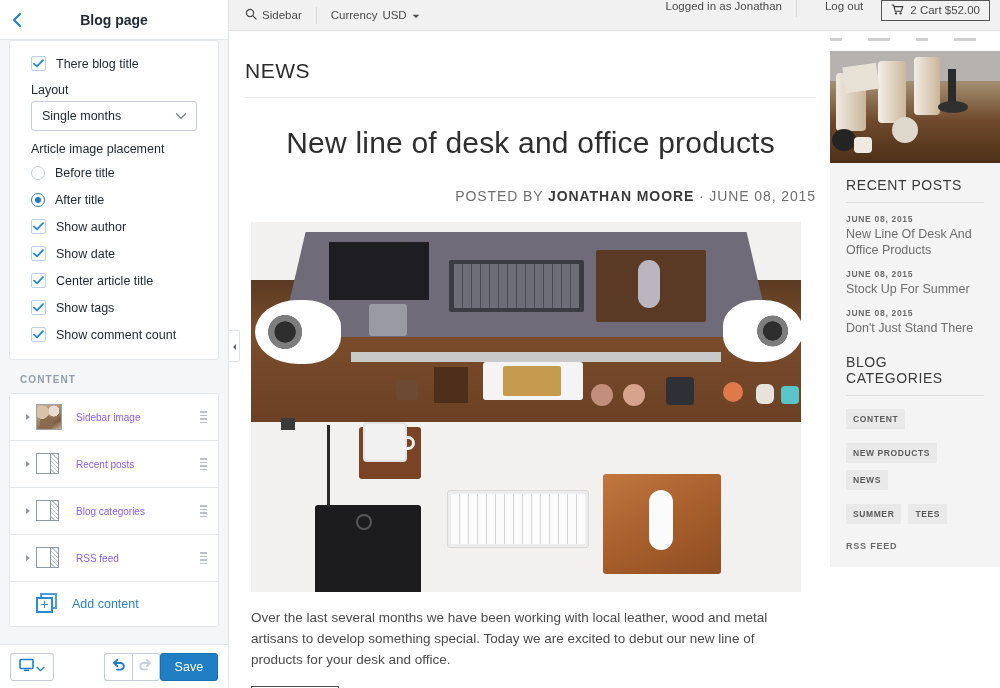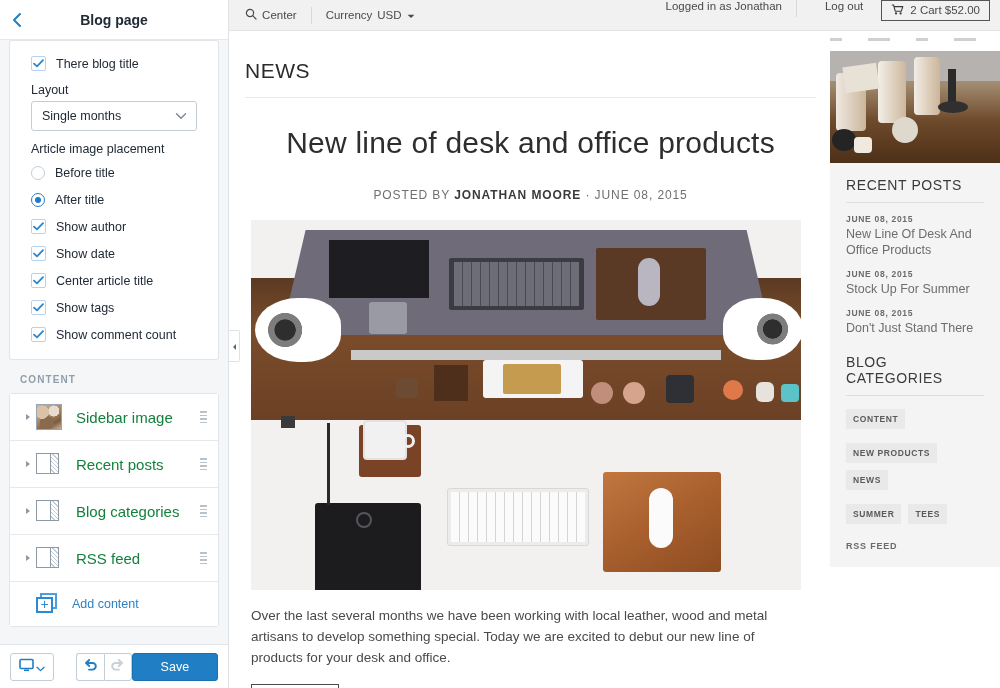--- a/index.html
+++ b/index.html
@@ -95,21 +95,21 @@
     background:
       radial-gradient(circle at 22% 30%, #d9c2a8 0 26%, transparent 27%),
       radial-gradient(circle at 70% 25%, #e8dcd0 0 22%, transparent 23%),
       radial-gradient(circle at 40% 75%, #8a6a4c 0 30%, transparent 31%),
       linear-gradient(150deg, #cbb79f 0%, #a98a68 45%, #7d5c3e 75%, #c9b49b 100%);
   }
   .licon { width: 26px; height: 26px; flex: 0 0 26px; margin-left: 2px; position: relative; }
   .licon .l { position:absolute; left:0; top:2px; width:15px; height:21px; border:1px solid #8c9aa8; background:#fff; }
   .licon .r { position:absolute; left:14px; top:2px; width:9px; height:21px; border:1px solid #8c9aa8;
     background: repeating-linear-gradient(45deg, #fff 0 2px, #c3ccd4 2px 3px); }
-  .citem .name { font-size: 15px; color: #15803d; margin-left: 14px; flex: 1 1 auto; }
+  .citem .name { font-size: 10px; color: #8b5cf6; margin-left: 14px; flex: 1 1 auto; }
   .grip { width: 10px; display:flex; flex-direction:column; gap:2px; align-items:center; cursor:grab; }
   .grip i { display:block; width:7px; height:1.5px; background:#b9c1c9; }
   .add-row {
     display:flex; align-items:center; height:44px; padding-left: 26px; background:#fff; cursor:pointer;
   }
   .add-icon { width: 22px; height:22px; flex:0 0 22px; position:relative; }
   .add-icon .b1 { position:absolute; left:4px; top:0; width:17px; height:16px; border:2px solid #4a9fe0; background:#fff; }
   .add-icon .b2 { position:absolute; left:0; top:4px; width:17px; height:16px; border:2px solid #2a8ad4; background:#fff;
     display:flex; align-items:center; justify-content:center; }
   .add-icon .b2 span { color:#2a8ad4; font-size:14px; line-height:1; margin-top:-2px; }
@@ -127,21 +127,21 @@
     background: #fff; display: flex; align-items: center; justify-content: center; gap: 2px; cursor:pointer;
   }
   .fgroup { display: flex; align-items: center; gap: 0; }
   .ur-btn {
     width: 28px; height: 28px; border: 1px solid #c4cdd5; background:#fff;
     display:flex; align-items:center; justify-content:center; cursor:pointer;
   }
   .ur-btn.l { border-radius: 3px 0 0 3px; border-right: none; }
   .ur-btn.r { border-radius: 0 3px 3px 0; }
   .save-btn {
-    height: 28px; padding: 0 28px; margin-left: 0;
+    height: 28px; padding: 0 14px; margin-left: 0;
     background: #1f7ec4; border: 1px solid #1a6fae; border-radius: 3px;
     color: #fff; font-size: 12.5px; display:flex; align-items:center; cursor:pointer;
   }
 
   
   #preview { flex: 1 1 auto; height: 688px; background: #fff; position: relative; overflow: hidden; }
   .collapse-handle {
     position: absolute; left: 0; top: 330px; width: 11px; height: 32px;
     background: #fff; border: 1px solid #e0e3e6; border-left: none;
     border-radius: 0 2px 2px 0; display:flex; align-items:center; justify-content:center;
@@ -173,21 +173,21 @@
   .pmain { width: 590px; padding: 18px 0 0 16px; }
   .news-head {
     font-size: 21px; color: #2b2b2b; letter-spacing: 0.5px;
     font-family: "Liberation Sans", sans-serif; font-weight: 300;
     padding-bottom: 14px; border-bottom: 1px solid #e8e8e8;
   }
   .art-title {
     text-align: center; font-size: 30px; font-weight: 300; color: #2e2e2e;
     margin: 28px 0 8px 0; letter-spacing: 0.2px;
   }
-  .byline { text-align:center; font-size: 12px; letter-spacing: 0.9px; color: #6f6f6f; margin-top: 28px; }
+  .byline { text-align:right; font-size: 14px; letter-spacing: 0.9px; color: #6f6f6f; margin-top: 28px; }
   .byline b { color: #3a3a3a; }
   .art-img { width: 550px; height: 370px; margin: 18px 0 0 6px; position: relative; overflow: hidden; background: #efefef; }
   .art-copy { width: 550px; margin: 15px 0 0 6px; font-size: 13.5px; line-height: 21px; color: #4a4a4a; }
   .readmore {
     display:inline-block; margin: 16px 0 0 6px; border: 1px solid #4a4a4a;
     padding: 6px 11px; font-size: 9.5px; font-weight: bold; letter-spacing: 0.7px; color:#333; cursor:pointer;
   }
 
   .pside { width: 170px; margin-left: 14px; padding-top: 0; }
   .side-img {
@@ -438,21 +438,21 @@
 
     <div class="topbar">
       <div class="tb-left">
         <div class="tb-item">
           <span>
             <svg width="12" height="12" viewBox="0 0 12 12">
                 <circle cx="5" cy="5" r="3.6" fill="none" stroke="#4a4a4a" stroke-width="1.2"></circle>
                 <path d="M7.7 7.7 L11 11" stroke="#4a4a4a" stroke-width="1.2" stroke-linecap="round"></path>
               </svg>
           </span>
-          <span>Center</span>
+          <span>Sidebar</span>
         </div>
         <div class="tb-sep"></div>
         <div class="tb-item">
           <span>Currency</span>
           <span>USD</span>
           <span>
             <svg width="8" height="5" viewBox="0 0 8 5">
                 <path d="M0.6 0.8 L4 4 L7.4 0.8 Z" fill="#4a4a4a"></path>
               </svg>
           </span>

